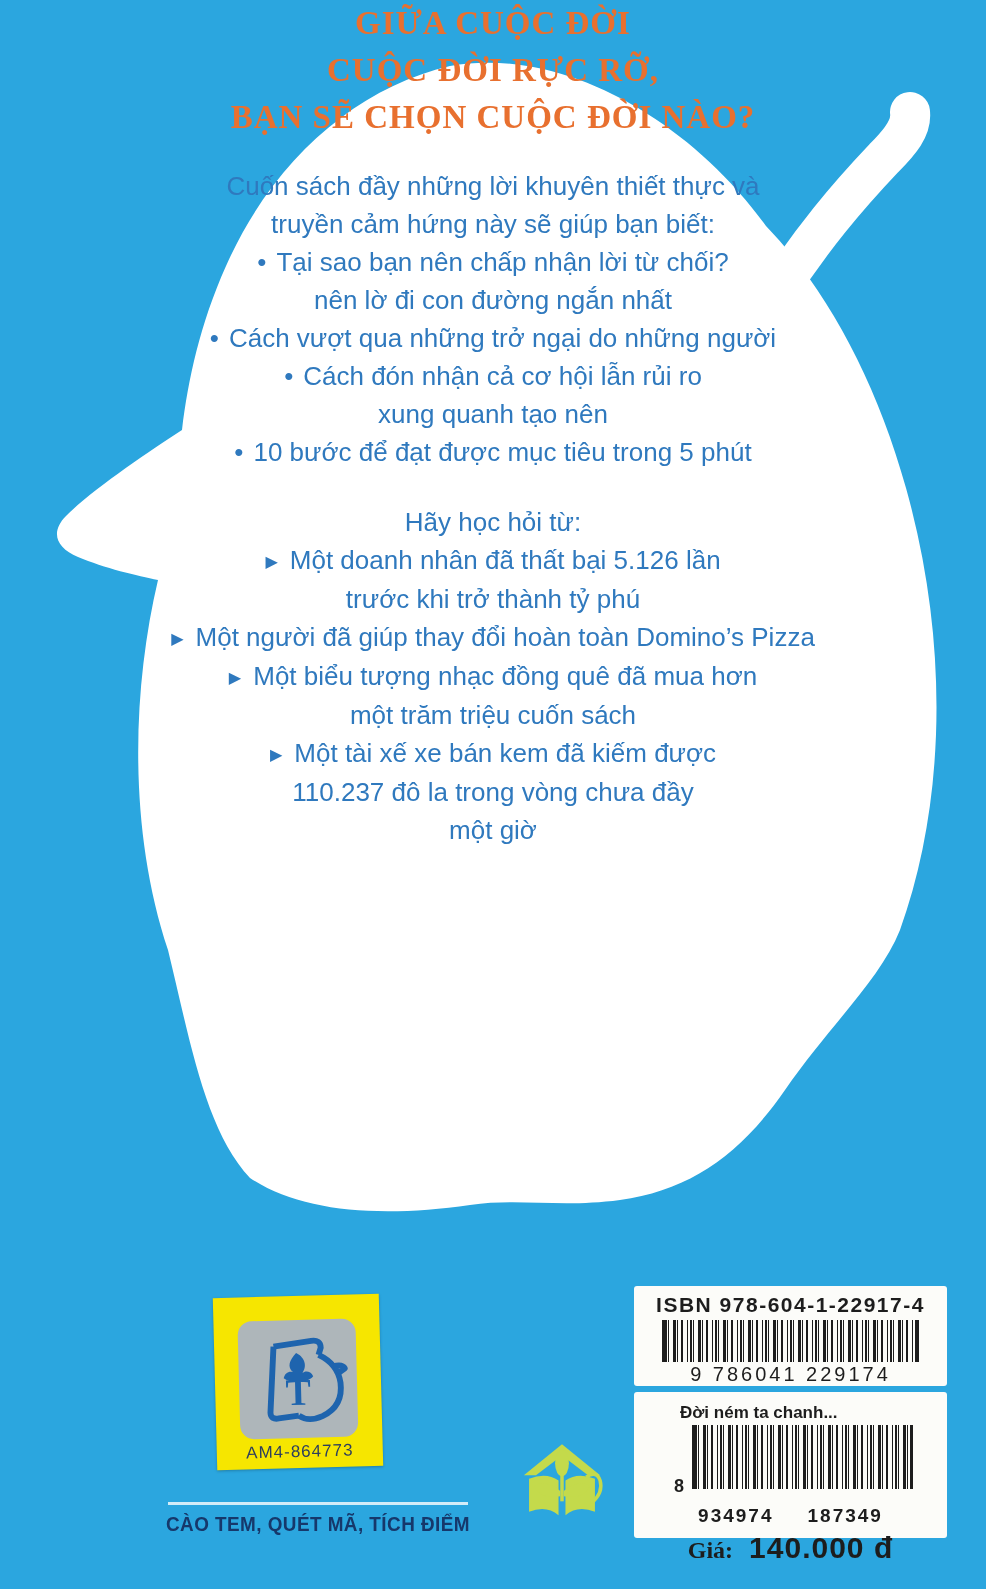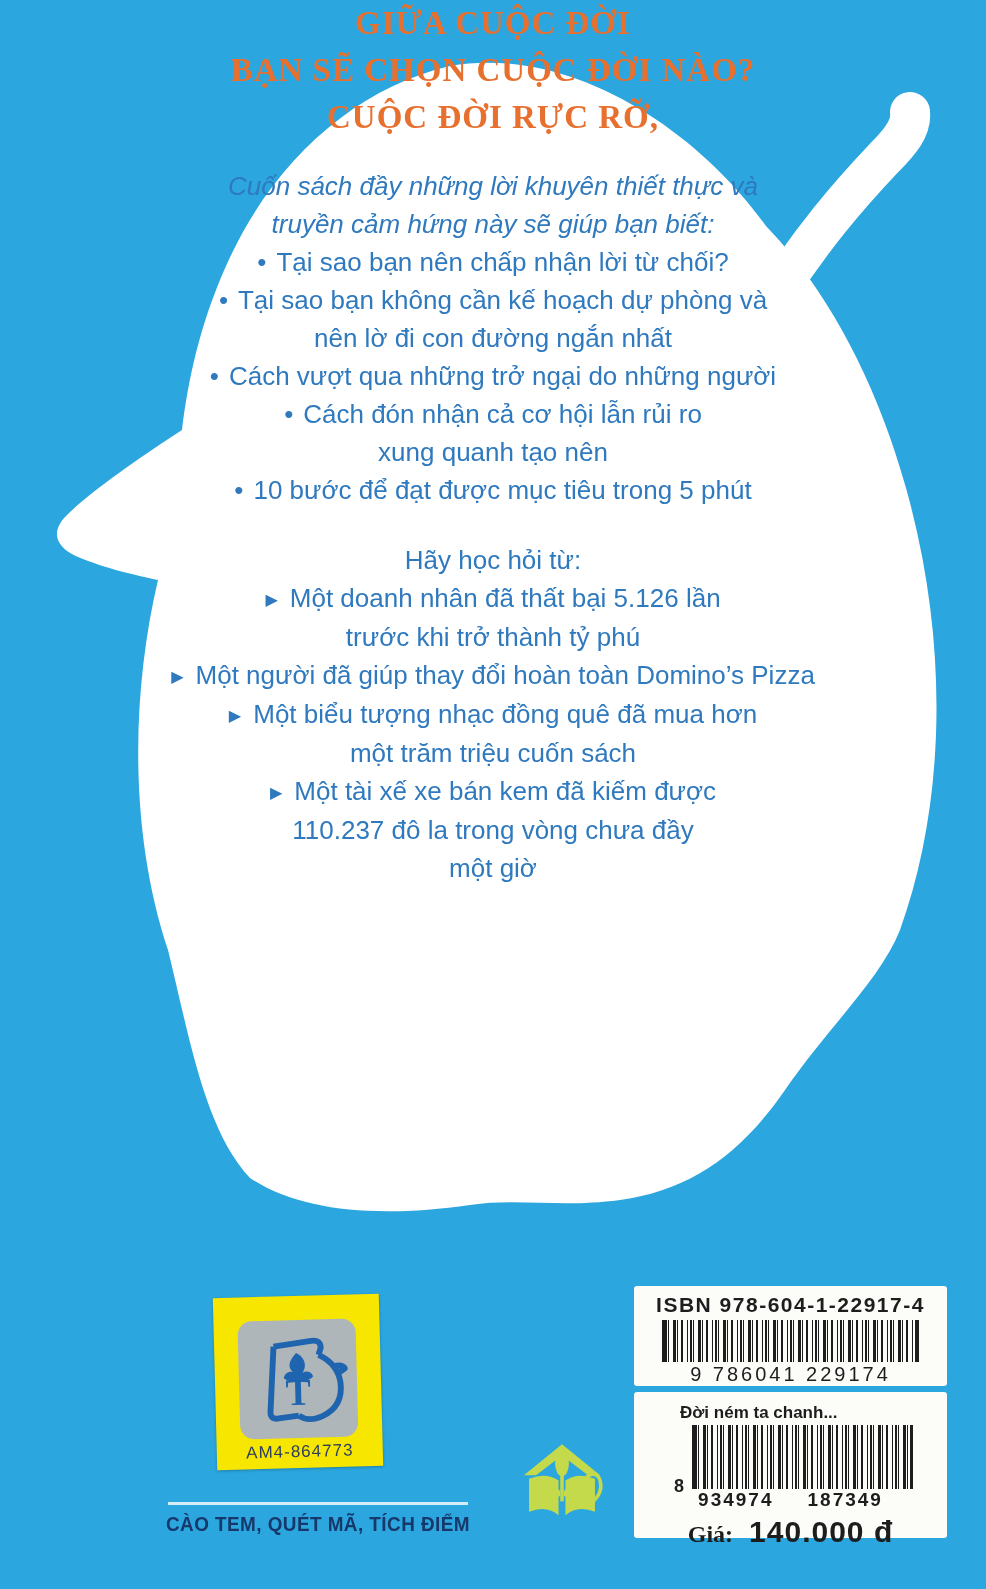--- a/index.html
+++ b/index.html
@@ -8,21 +8,21 @@
     background:#2BA6DF;
     font-family:"Liberation Sans",sans-serif;
   }
   .lemon-svg{position:absolute;left:0;top:0;width:986px;height:1589px;}
   
   .content{
     position:absolute;left:60px;top:0;width:866px;text-align:center;
   }
   .heading{color:#E8702F;font-family:"Liberation Serif",serif;
     font-weight:bold;font-size:33px;line-height:47px;letter-spacing:1px;}
-  .intro{margin-top:26px;font-style:italic;}
+  .intro{margin-top:26px;}
   .body-line{color:#2F79BE;font-size:26px;line-height:38px;white-space:nowrap;}
   .dot-marker{margin-right:10px;}
   .tri-marker{font-size:0.62em;vertical-align:2px;margin-right:12px;}
   .learn-title{margin-top:32px;}
   
   .sticker{
     position:absolute;left:215px;top:1296px;width:166px;height:172px;
     background:#F6E600;transform:rotate(-1.5deg);box-shadow:0 1px 3px rgba(0,0,0,.25);
   }
   .sticker-inner{
@@ -53,21 +53,21 @@
     background-image:repeating-linear-gradient(90deg,
       #1d1d1d 0 2px,transparent 2px 3px,#1d1d1d 3px 4px,transparent 4px 8px,
       #1d1d1d 8px 11px,transparent 11px 12px,#1d1d1d 12px 13px,transparent 13px 16px,
       #1d1d1d 16px 18px,transparent 18px 22px,#1d1d1d 22px 23px,transparent 23px 25px);
     border-left:3px solid #1d1d1d;border-right:3px solid #1d1d1d;
   }
   .barcode2{height:64px;margin:2px 34px 0 58px;}
   .isbn-digits{font-size:20px;letter-spacing:3px;margin-top:1px;white-space:nowrap;}
   .price-title{margin:11px 0 0 46px;text-align:left;font-weight:bold;font-size:17px;white-space:nowrap;}
   .digits-row{display:flex;justify-content:center;gap:34px;font-size:19px;
-    font-weight:bold;letter-spacing:2px;margin-top:0;}
+    font-weight:bold;letter-spacing:2px;margin-top:16px;}
   .digit8{position:absolute;left:40px;top:84px;font-weight:bold;font-size:18px;}
   .price-row{margin-top:4px;display:flex;justify-content:center;align-items:baseline;gap:16px;}
   .price-label{font-family:"Liberation Serif",serif;font-weight:bold;font-size:24px;}
   .price-value{font-weight:bold;font-size:30px;letter-spacing:1px;}
 </style>
 </head>
 <body>
 
 <div class="page">
 
@@ -86,32 +86,31 @@
       C830,1025 880,980 900,930
       C945,805 950,645 906,488
       C876,380 826,288 766,226
       C688,118 560,46 450,66 Z"></path>
     <path fill="none" stroke="#FFFFFF" stroke-width="40" stroke-linecap="round" d="M772,300 C812,238 848,196 884,158 C900,142 912,128 910,112"></path>
   </svg>
 
   <div class="content">
     <div class="heading">
       <div>GIỮA CUỘC ĐỜI</div>
+      <div>CUỘC ĐỜI RỰC RỠ,</div>
       <div>BẠN SẼ CHỌN CUỘC ĐỜI NÀO?</div>
-      <div>CUỘC ĐỜI RỰC RỠ,</div>
     </div>
 
     <div class="intro">
       <div class="body-line">Cuốn sách đầy những lời khuyên thiết thực và</div>
       <div class="body-line">truyền cảm hứng này sẽ giúp bạn biết:</div>
     </div>
 
     <div>
       <div class="body-line"><span class="dot-marker">•</span><span>Tại sao bạn nên chấp nhận lời từ chối?</span></div>
-      <div class="body-line"><span class="dot-marker">•</span><span>Tại sao bạn không cần kế hoạch dự phòng và</span></div>
       <div class="body-line">nên lờ đi con đường ngắn nhất</div>
       <div class="body-line"><span class="dot-marker">•</span><span>Cách vượt qua những trở ngại do những người</span></div>
       <div class="body-line"><span class="dot-marker">•</span><span>Cách đón nhận cả cơ hội lẫn rủi ro</span></div>
       <div class="body-line">xung quanh tạo nên</div>
       <div class="body-line"><span class="dot-marker">•</span><span>10 bước để đạt được mục tiêu trong 5 phút</span></div>
     </div>
 
     <div>
       <div class="body-line learn-title">Hãy học hỏi từ:</div>
       <div class="body-line"><span class="tri-marker">▶</span><span>Một doanh nhân đã thất bại 5.126 lần</span></div>

